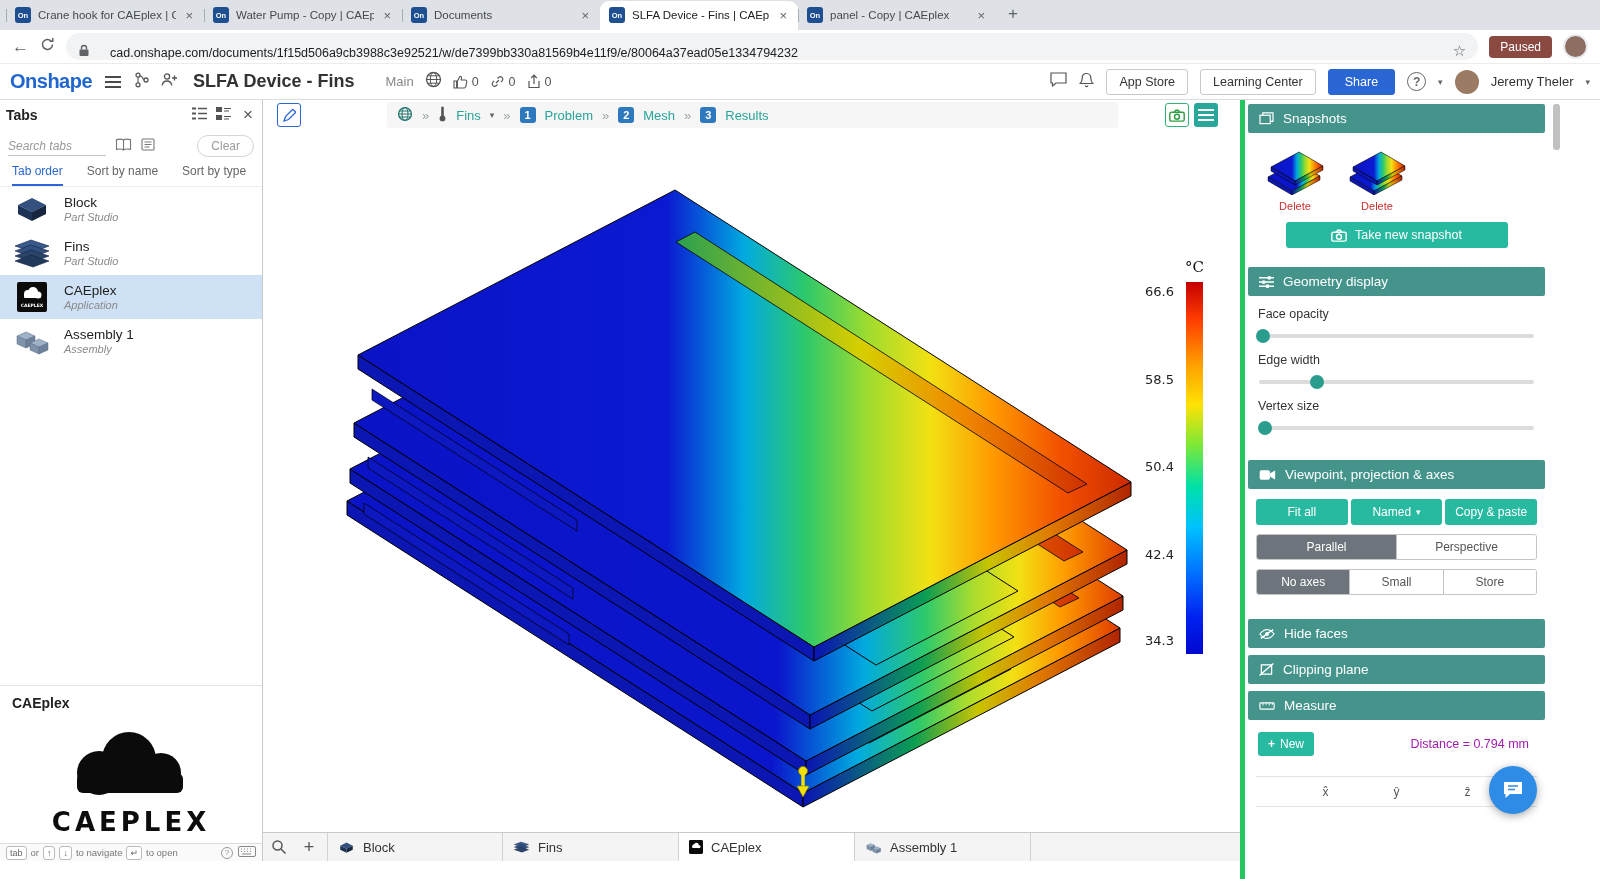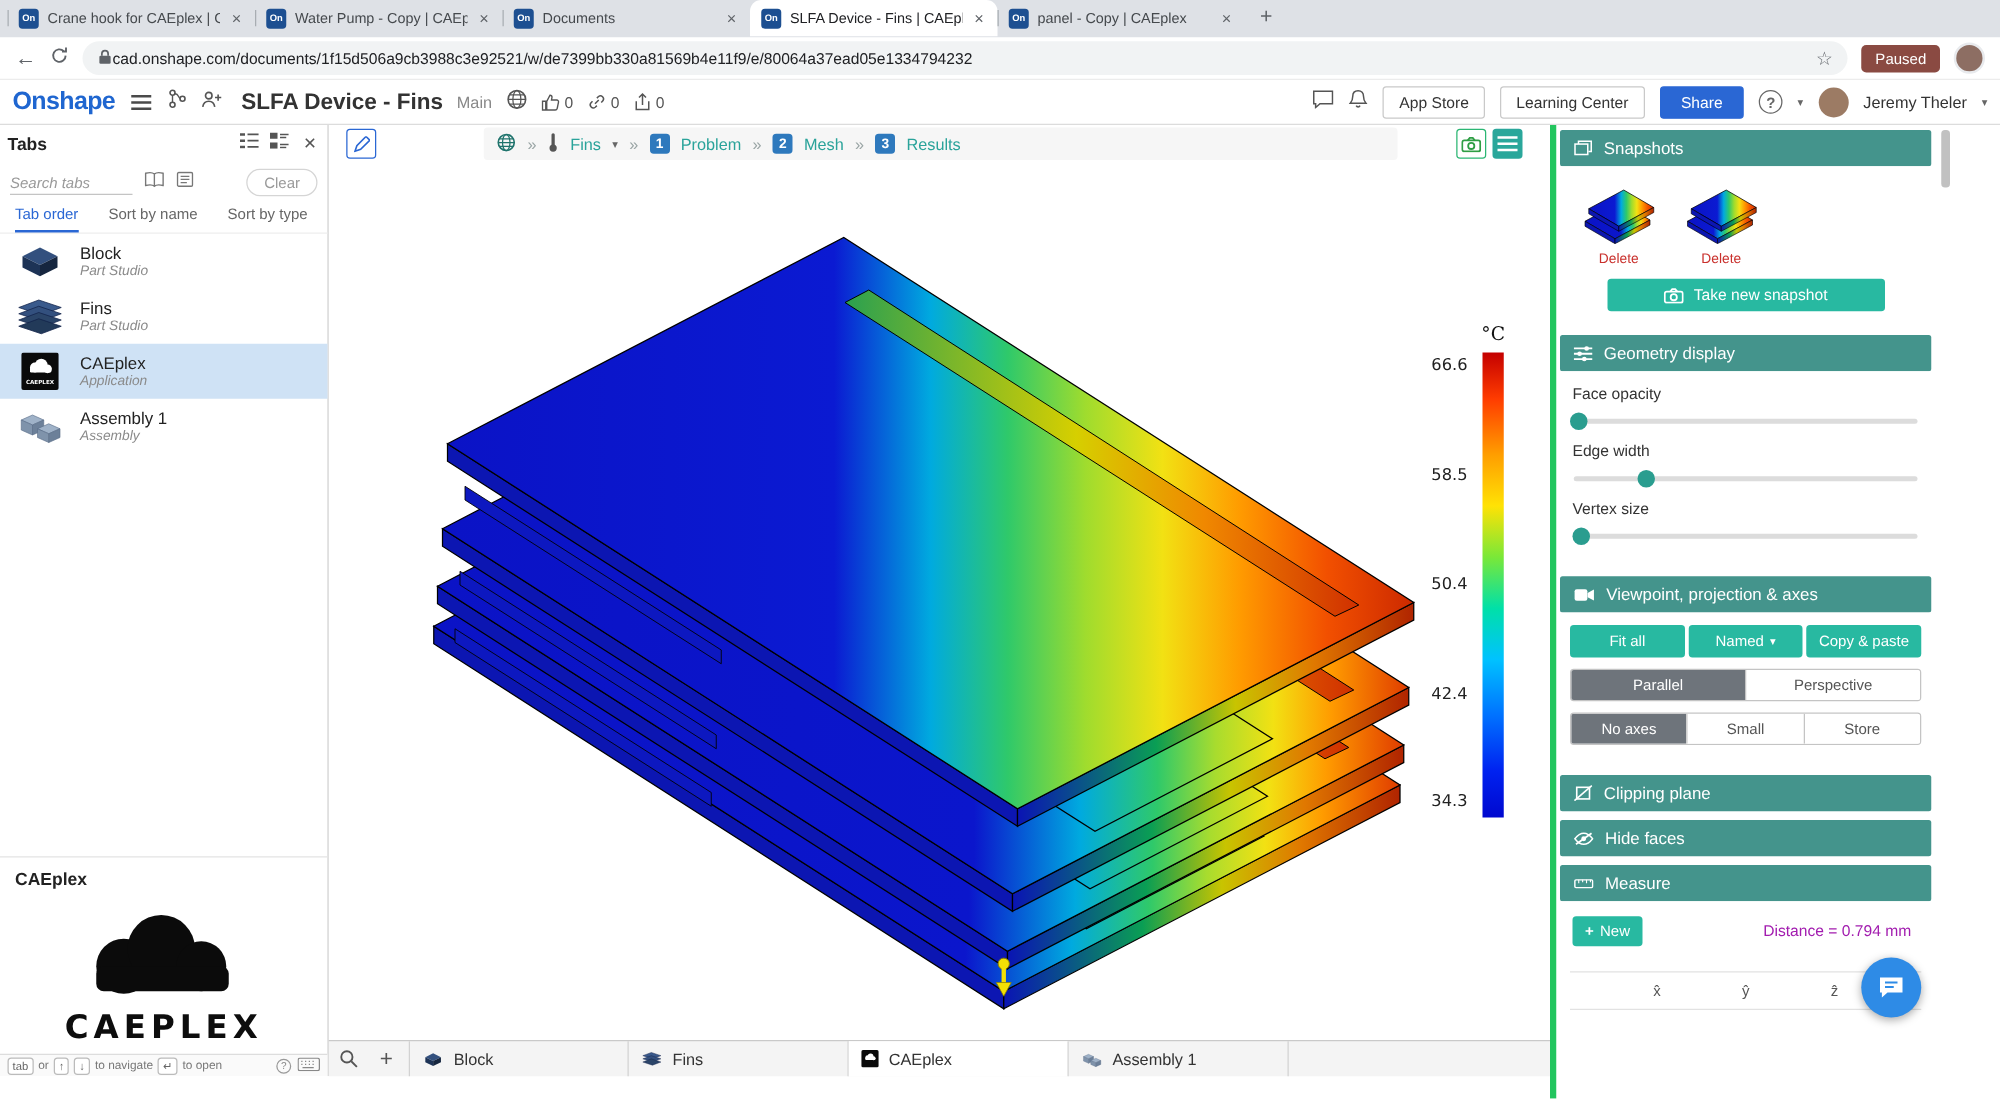--- a/index.html
+++ b/index.html
@@ -1,45 +1,45 @@
 <!DOCTYPE html>
 <html><head>
 <meta charset="utf-8">
 <style>
   * { margin:0; padding:0; box-sizing:border-box; }
   html,body { width:1600px; height:879px; }
   body { font-family:"Liberation Sans", sans-serif; background:#fff; }
   .stage { position:relative; width:1600px; height:879px; overflow:hidden; background:#fff; }
 
   
-  .chrome-tabs { position:absolute; top:0; left:0; right:0; height:30px; background:#dee1e6; display:flex; align-items:flex-start; padding-left:6px; }
+  .chrome-tabs { position:absolute; top:0; left:0; right:0; height:30px; background:#dee1e6; display:flex; align-items:center; padding-left:6px; }
   .ctab { position:relative; width:198px; height:29px; display:flex; align-items:center; gap:7px; padding:0 9px; font-size:11.5px; color:#45494d; border-radius:9px 9px 0 0; }
   .ctab:not(.active)::before { content:""; position:absolute; left:0; top:8px; bottom:8px; width:1px; background:#a8adb2; }
   .ctab.active { background:#fff; color:#202124; }
   .ctab .t { flex:1; white-space:nowrap; overflow:hidden; }
   .ctab .x { font-size:13px; color:#5f6368; padding:0 2px; }
   .favicon { min-width:16px; width:16px; height:16px; border-radius:3px; background:#1d4f91; color:#fff; font-size:7.5px; font-weight:bold; display:flex; align-items:center; justify-content:center; }
   .newtab { width:26px; height:26px; margin:0 0 2px 4px; font-size:17px; color:#5f6368; display:flex; align-items:center; justify-content:center; }
 
   
   .chrome-toolbar { position:absolute; top:30px; left:0; right:0; height:34px; background:#fff; display:flex; align-items:center; gap:11px; padding:0 12px; border-bottom:1px solid #ececec; }
   .nav-ic { font-size:17px; color:#5f6368; line-height:1; }
-  .url-pill { flex:1; height:27px; background:#f1f3f4; border-radius:14px; display:flex; align-items:center; gap:0; padding:0 12px; font-size:12.5px; color:#202124; }
+  .url-pill { flex:1; height:27px; background:#f1f3f4; border-radius:14px; display:flex; align-items:flex-end; gap:20px; padding:0 12px; font-size:12.5px; color:#202124; }
   .url-text { flex:1; white-space:nowrap; overflow:hidden; }
   .star { font-size:15px; color:#5f6368; }
   .paused-badge { background:#8a4a42; color:#fff; font-size:12px; padding:4px 11px; border-radius:4px; }
   .chrome-avatar { width:25px; height:25px; border-radius:50%; background:#8d6e63; border:2px solid #e8eaed; }
 
   
   .osh-header { position:absolute; top:64px; left:0; right:0; height:36px; background:#fff; border-bottom:1px solid #dcdcdc; display:flex; align-items:center; gap:11px; padding:0 10px; }
   .osh-logo { color:#1f66d0; font-size:20px; font-weight:bold; letter-spacing:-0.5px; }
   .burger { display:flex; flex-direction:column; gap:3px; padding:0 2px; }
   .burger span { width:16px; height:2px; background:#4a4a4a; }
   .doc-title { font-size:18px; font-weight:bold; color:#333; margin-left:4px; white-space:nowrap; }
-  .doc-ws { font-size:13px; color:#888; }
+  .doc-ws { font-size:13px; color:#888;margin-left:20px; }
   .cnt { display:flex; align-items:center; gap:4px; color:#555; font-size:12.5px; }
   .osh-right { margin-left:auto; display:flex; align-items:center; gap:12px; }
   .ghost-btn { border:1px solid #c9c9c9; border-radius:3px; padding:5px 12px; font-size:12.5px; color:#333; background:#fff; white-space:nowrap; }
   .share-btn { background:#2a67d4; border:1px solid #2a67d4; border-radius:3px; padding:5px 16px; font-size:12.5px; color:#fff; }
   .help-circ { width:19px; height:19px; border-radius:50%; border:1.5px solid #666; color:#666; font-size:12px; font-weight:bold; display:flex; align-items:center; justify-content:center; }
   .osh-avatar { width:24px; height:24px; border-radius:50%; background:#9c7b64; }
   .user-name { font-size:13px; color:#333; white-space:nowrap; }
   .caret { font-size:9px; color:#666; }
 
   
@@ -707,34 +707,34 @@
         </div>
         <div class="seg">
           <div class="sel">No axes</div>
           <div>Small</div>
           <div>Store</div>
         </div>
       </div>
     </div>
 
     <div class="sec-head">
-      <svg width="15" height="13" viewBox="0 0 16 14">
-          <rect x="2.5" y="2" width="11" height="10" fill="none" stroke="#fff" stroke-width="1.4"></rect>
-          <path d="M0.5 13.5L15.5 0.5" stroke="#fff" stroke-width="1.4"></path>
-        </svg>
-      <span>Clipping plane</span>
-    </div>
-
-    <div class="sec-head">
       <svg width="16" height="12" viewBox="0 0 18 12">
           <path d="M1 6c2.6-3.4 5.3-5 8-5s5.4 1.6 8 5c-2.6 3.4-5.3 5-8 5S3.6 9.4 1 6z" fill="none" stroke="#fff" stroke-width="1.3"></path>
           <circle cx="9" cy="6" r="2.2" fill="#fff"></circle>
           <path d="M2 11L16 1" stroke="#fff" stroke-width="1.6"></path>
         </svg>
       <span>Hide faces</span>
+    </div>
+
+    <div class="sec-head">
+      <svg width="15" height="13" viewBox="0 0 16 14">
+          <rect x="2.5" y="2" width="11" height="10" fill="none" stroke="#fff" stroke-width="1.4"></rect>
+          <path d="M0.5 13.5L15.5 0.5" stroke="#fff" stroke-width="1.4"></path>
+        </svg>
+      <span>Clipping plane</span>
     </div>
 
     <div>
       <div class="sec-head">
         <svg width="16" height="10" viewBox="0 0 18 10">
             <rect x="1" y="1.5" width="16" height="7" rx="1" fill="none" stroke="#fff" stroke-width="1.3"></rect>
             <path d="M4.5 1.5v3M8 1.5v2.2M11.5 1.5v3M15 1.5v2.2" stroke="#fff" stroke-width="1"></path>
           </svg>
         <span>Measure</span>
       </div>

